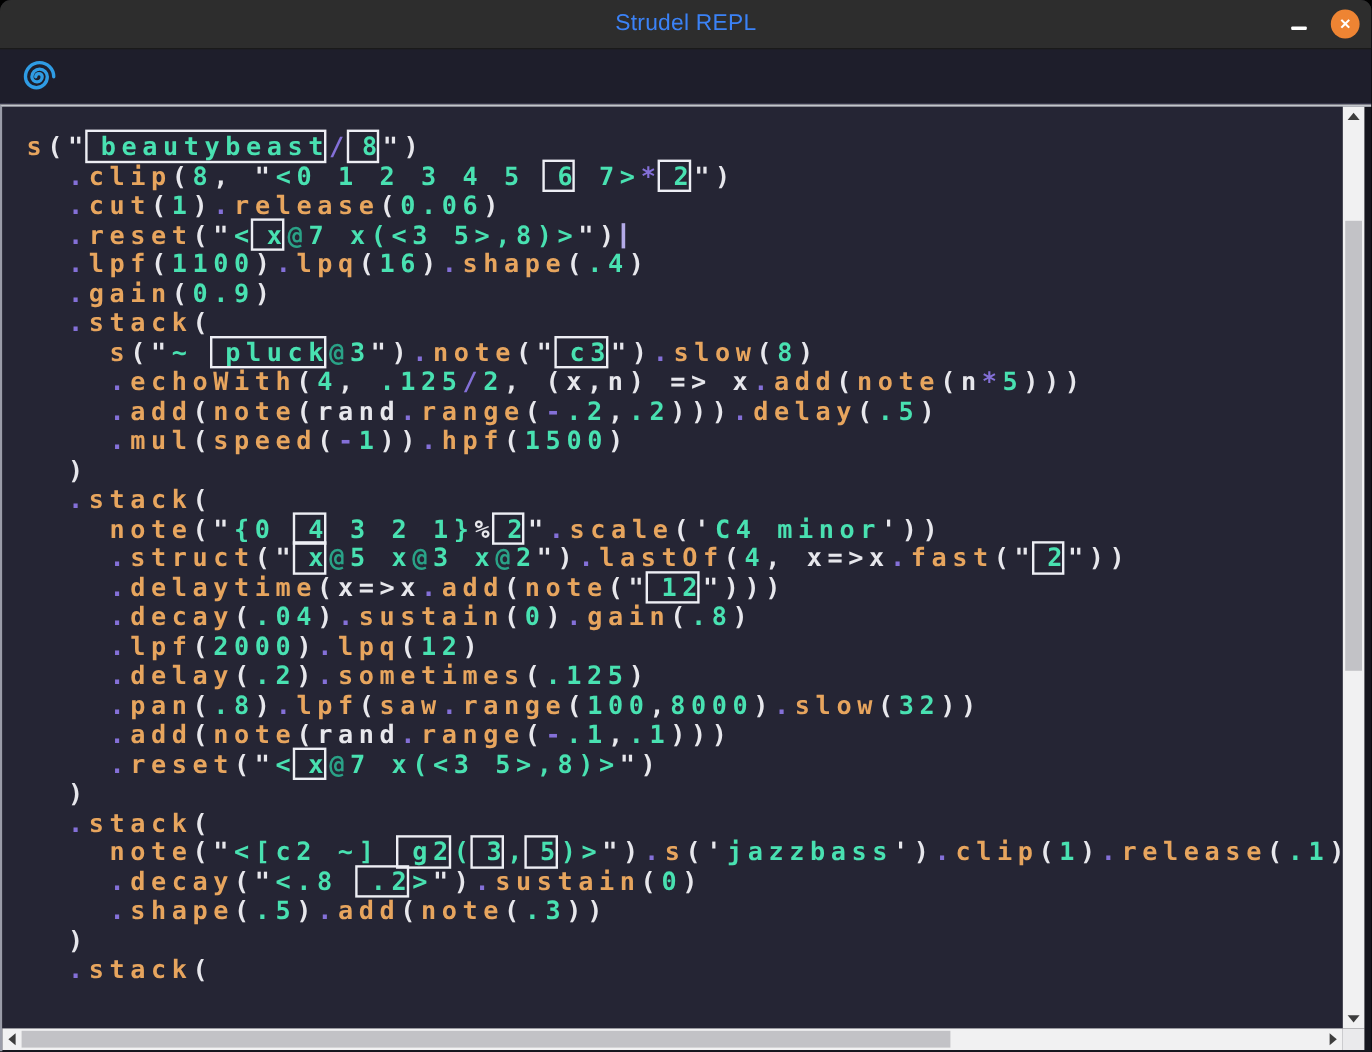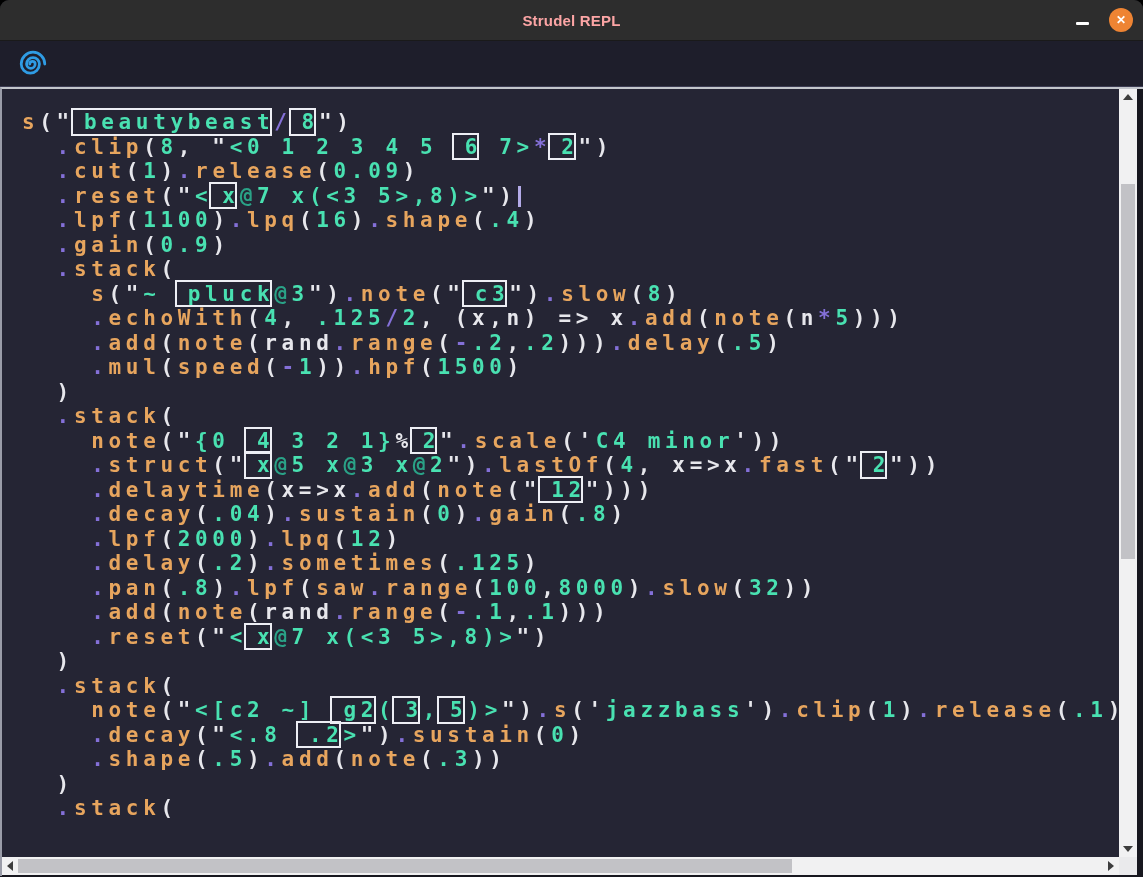--- a/index.html
+++ b/index.html
@@ -1,21 +1,21 @@
 <!DOCTYPE html>
 <html><head>
 <meta charset="utf-8">
 <style>
   html,body{margin:0;padding:0;background:#000;}
   body{width:1143px;height:877px;overflow:hidden;font-family:"Liberation Sans",sans-serif;}
   .window{width:1143px;height:877px;border-radius:9px 9px 0 0;overflow:hidden;background:#17171f;position:relative;}
 
   
   .titlebar{height:40px;background:#2d2d2d;border-bottom:1px solid #1a1a1a;position:relative;display:flex;align-items:center;}
-  .titlebar .title{position:absolute;left:0;right:0;text-align:center;color:#fca5a5;font-size:15px;font-weight:bold;letter-spacing:.2px;}
+  .titlebar .title{position:absolute;left:0;right:0;text-align:center;color:#3b82f6;font-size:19px;font-weight:normal;letter-spacing:.2px;}
   .win-controls{position:absolute;right:10px;top:0;height:40px;display:flex;align-items:center;gap:16px;}
   .min-btn{width:22px;height:22px;display:flex;align-items:flex-end;justify-content:center;padding-bottom:6px;box-sizing:border-box;cursor:default;}
   .min-bar{width:13px;height:3px;background:#ffffff;border-radius:1px;}
   .close-btn{width:24px;height:24px;border-radius:50%;background:#ee8433;display:flex;align-items:center;justify-content:center;color:#fff;font-size:12px;font-weight:bold;cursor:default;}
 
   
   .toolbar{height:46px;background:#1e1e2b;border-bottom:1px solid #3c3c52;display:flex;align-items:center;padding-left:18px;box-sizing:border-box;}
 
   
   .main{position:relative;height:789px;background:#17171f;border-top:2px solid #c3c6cc;border-left:2px solid #9a9ca8;box-sizing:border-box;}
@@ -69,21 +69,21 @@
       <path d="M25,14 A11,11 0 0 0 3,14 A8.5,8.5 0 0 0 20,14 A6,6 0 0 0 8,14 A4,4 0 0 0 16,14 A2.5,2.5 0 0 0 11,14" fill="none" stroke="#2f9ce4" stroke-width="2.6" stroke-linecap="round"></path>
     </svg>
   </div>
 
   <div class="main">
 
     <div class="editor">
       <div class="code">
           <div class="code-line"><span class="tk-f">s</span><span class="tk-w">("</span><span class="tk-h">beautybeast</span><span class="tk-o">/</span><span class="tk-h">8</span><span class="tk-w">")</span></div>
           <div class="code-line"><span class="tk-w">  </span><span class="tk-o">.</span><span class="tk-f">clip</span><span class="tk-w">(</span><span class="tk-s">8</span><span class="tk-w">, "</span><span class="tk-s">&lt;0 1 2 3 4 5 </span><span class="tk-h">6</span><span class="tk-s"> 7&gt;</span><span class="tk-o">*</span><span class="tk-h">2</span><span class="tk-w">")</span></div>
-          <div class="code-line"><span class="tk-w">  </span><span class="tk-o">.</span><span class="tk-f">cut</span><span class="tk-w">(</span><span class="tk-s">1</span><span class="tk-w">)</span><span class="tk-o">.</span><span class="tk-f">release</span><span class="tk-w">(</span><span class="tk-s">0.09</span><span class="tk-w">)</span></div>
+          <div class="code-line"><span class="tk-w">  </span><span class="tk-o">.</span><span class="tk-f">cut</span><span class="tk-w">(</span><span class="tk-s">1</span><span class="tk-w">)</span><span class="tk-o">.</span><span class="tk-f">release</span><span class="tk-w">(</span><span class="tk-s">0.06</span><span class="tk-w">)</span></div>
           <div class="code-line"><span class="tk-w">  </span><span class="tk-o">.</span><span class="tk-f">reset</span><span class="tk-w">("</span><span class="tk-s">&lt;</span><span class="tk-h">x</span><span class="tk-g">@</span><span class="tk-s">7 x(&lt;3 5&gt;,8)&gt;</span><span class="tk-w">")</span><span class="tk-c"></span></div>
           <div class="code-line"><span class="tk-w">  </span><span class="tk-o">.</span><span class="tk-f">lpf</span><span class="tk-w">(</span><span class="tk-s">1100</span><span class="tk-w">)</span><span class="tk-o">.</span><span class="tk-f">lpq</span><span class="tk-w">(</span><span class="tk-s">16</span><span class="tk-w">)</span><span class="tk-o">.</span><span class="tk-f">shape</span><span class="tk-w">(</span><span class="tk-s">.4</span><span class="tk-w">)</span></div>
           <div class="code-line"><span class="tk-w">  </span><span class="tk-o">.</span><span class="tk-f">gain</span><span class="tk-w">(</span><span class="tk-s">0.9</span><span class="tk-w">)</span></div>
           <div class="code-line"><span class="tk-w">  </span><span class="tk-o">.</span><span class="tk-f">stack</span><span class="tk-w">(</span></div>
           <div class="code-line"><span class="tk-w">    </span><span class="tk-f">s</span><span class="tk-w">("</span><span class="tk-s">~ </span><span class="tk-h">pluck</span><span class="tk-g">@</span><span class="tk-s">3</span><span class="tk-w">")</span><span class="tk-o">.</span><span class="tk-f">note</span><span class="tk-w">("</span><span class="tk-h">c3</span><span class="tk-w">")</span><span class="tk-o">.</span><span class="tk-f">slow</span><span class="tk-w">(</span><span class="tk-s">8</span><span class="tk-w">)</span></div>
           <div class="code-line"><span class="tk-w">    </span><span class="tk-o">.</span><span class="tk-f">echoWith</span><span class="tk-w">(</span><span class="tk-s">4</span><span class="tk-w">, </span><span class="tk-s">.125</span><span class="tk-o">/</span><span class="tk-s">2</span><span class="tk-w">, (x,n) =&gt; x</span><span class="tk-o">.</span><span class="tk-f">add</span><span class="tk-w">(</span><span class="tk-f">note</span><span class="tk-w">(n</span><span class="tk-o">*</span><span class="tk-s">5</span><span class="tk-w">)))</span></div>
           <div class="code-line"><span class="tk-w">    </span><span class="tk-o">.</span><span class="tk-f">add</span><span class="tk-w">(</span><span class="tk-f">note</span><span class="tk-w">(rand</span><span class="tk-o">.</span><span class="tk-f">range</span><span class="tk-w">(</span><span class="tk-o">-</span><span class="tk-s">.2</span><span class="tk-w">,</span><span class="tk-s">.2</span><span class="tk-w">)))</span><span class="tk-o">.</span><span class="tk-f">delay</span><span class="tk-w">(</span><span class="tk-s">.5</span><span class="tk-w">)</span></div>
           <div class="code-line"><span class="tk-w">    </span><span class="tk-o">.</span><span class="tk-f">mul</span><span class="tk-w">(</span><span class="tk-f">speed</span><span class="tk-w">(</span><span class="tk-o">-</span><span class="tk-s">1</span><span class="tk-w">))</span><span class="tk-o">.</span><span class="tk-f">hpf</span><span class="tk-w">(</span><span class="tk-s">1500</span><span class="tk-w">)</span></div>
           <div class="code-line"><span class="tk-w">  )</span></div>
           <div class="code-line"><span class="tk-w">  </span><span class="tk-o">.</span><span class="tk-f">stack</span><span class="tk-w">(</span></div>

